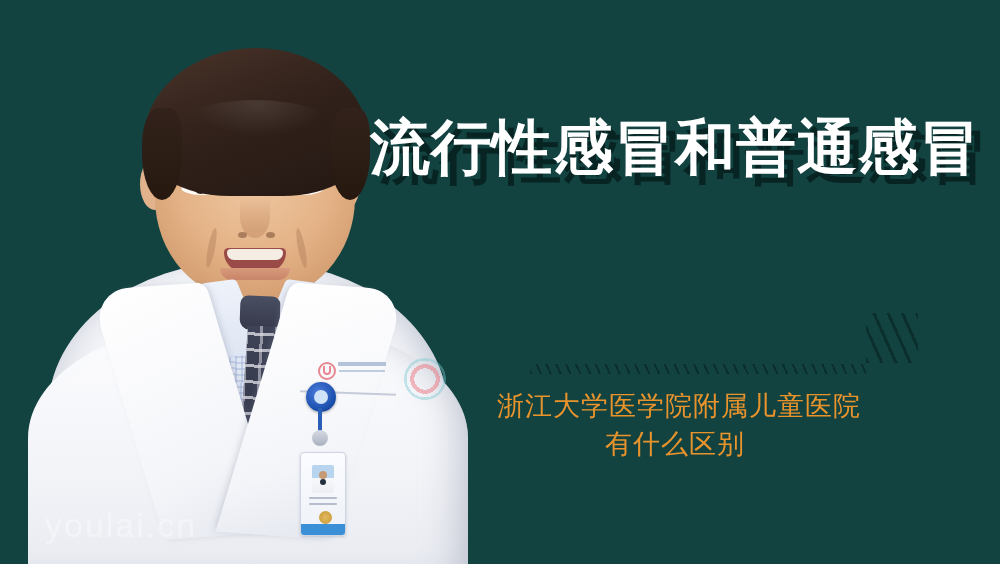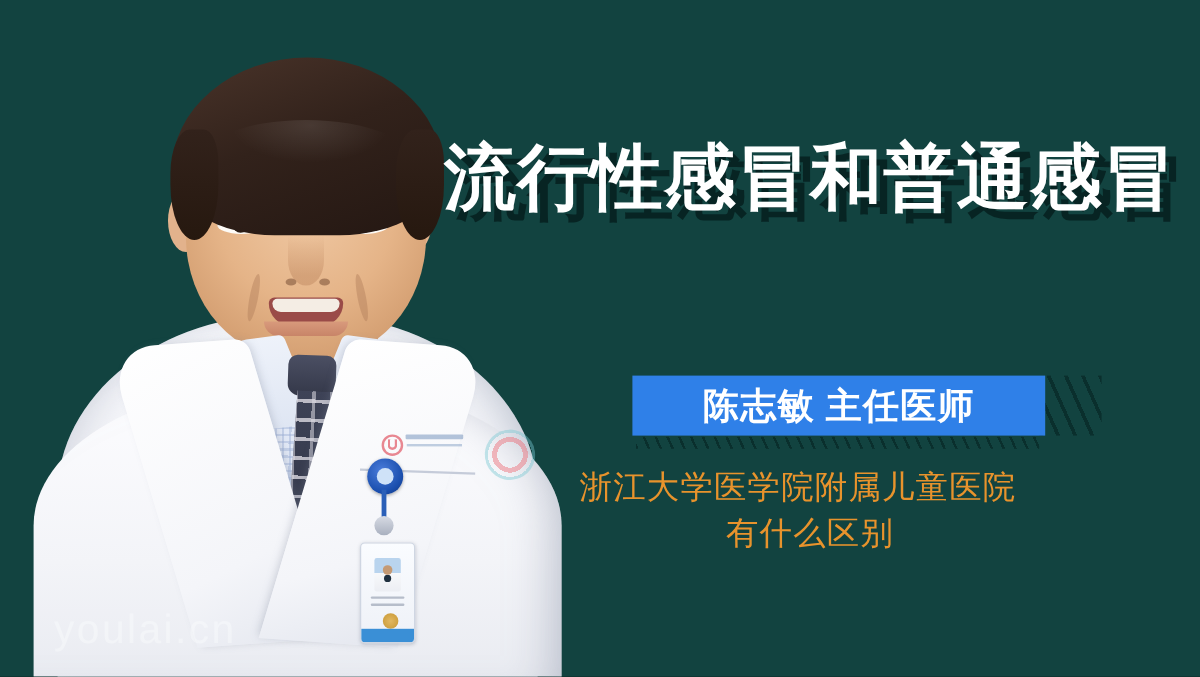--- a/index.html
+++ b/index.html
@@ -500,21 +500,21 @@
     background: repeating-linear-gradient(
       66deg,
       #0a2f2d 0 2px,
       rgba(0,0,0,0) 2px 9px
     );
   }
 
   
   .hospital {
     position: absolute;
-    left: 360px;
+    left: 374px;
     top: 386px;
     width: 610px;
     text-align: center;
     font-size: 27px;
     line-height: 40px;
     font-weight: 400;
     color: #e8932c;
     letter-spacing: 1px;
     white-space: nowrap;
   }
@@ -619,23 +619,20 @@
     </div>
 
     <div class="photo-fade"></div>
   </div>
 
   <div class="title-block">
     <div class="title-line">流行性感冒和普通感冒</div>
   </div>
 
   <div class="hatch-right"></div>
-  <div class="name-badge">
-    <span class="name-badge-text">陈志敏  主任医师</span>
-  </div>
   <div class="hatch-bottom"></div>
 
   <div class="hospital">浙江大学医学院附属儿童医院</div>
   <div class="department">有什么区别</div>
 
   <div class="watermark">youlai.cn</div>
 
 </div>
 
 </body></html>

